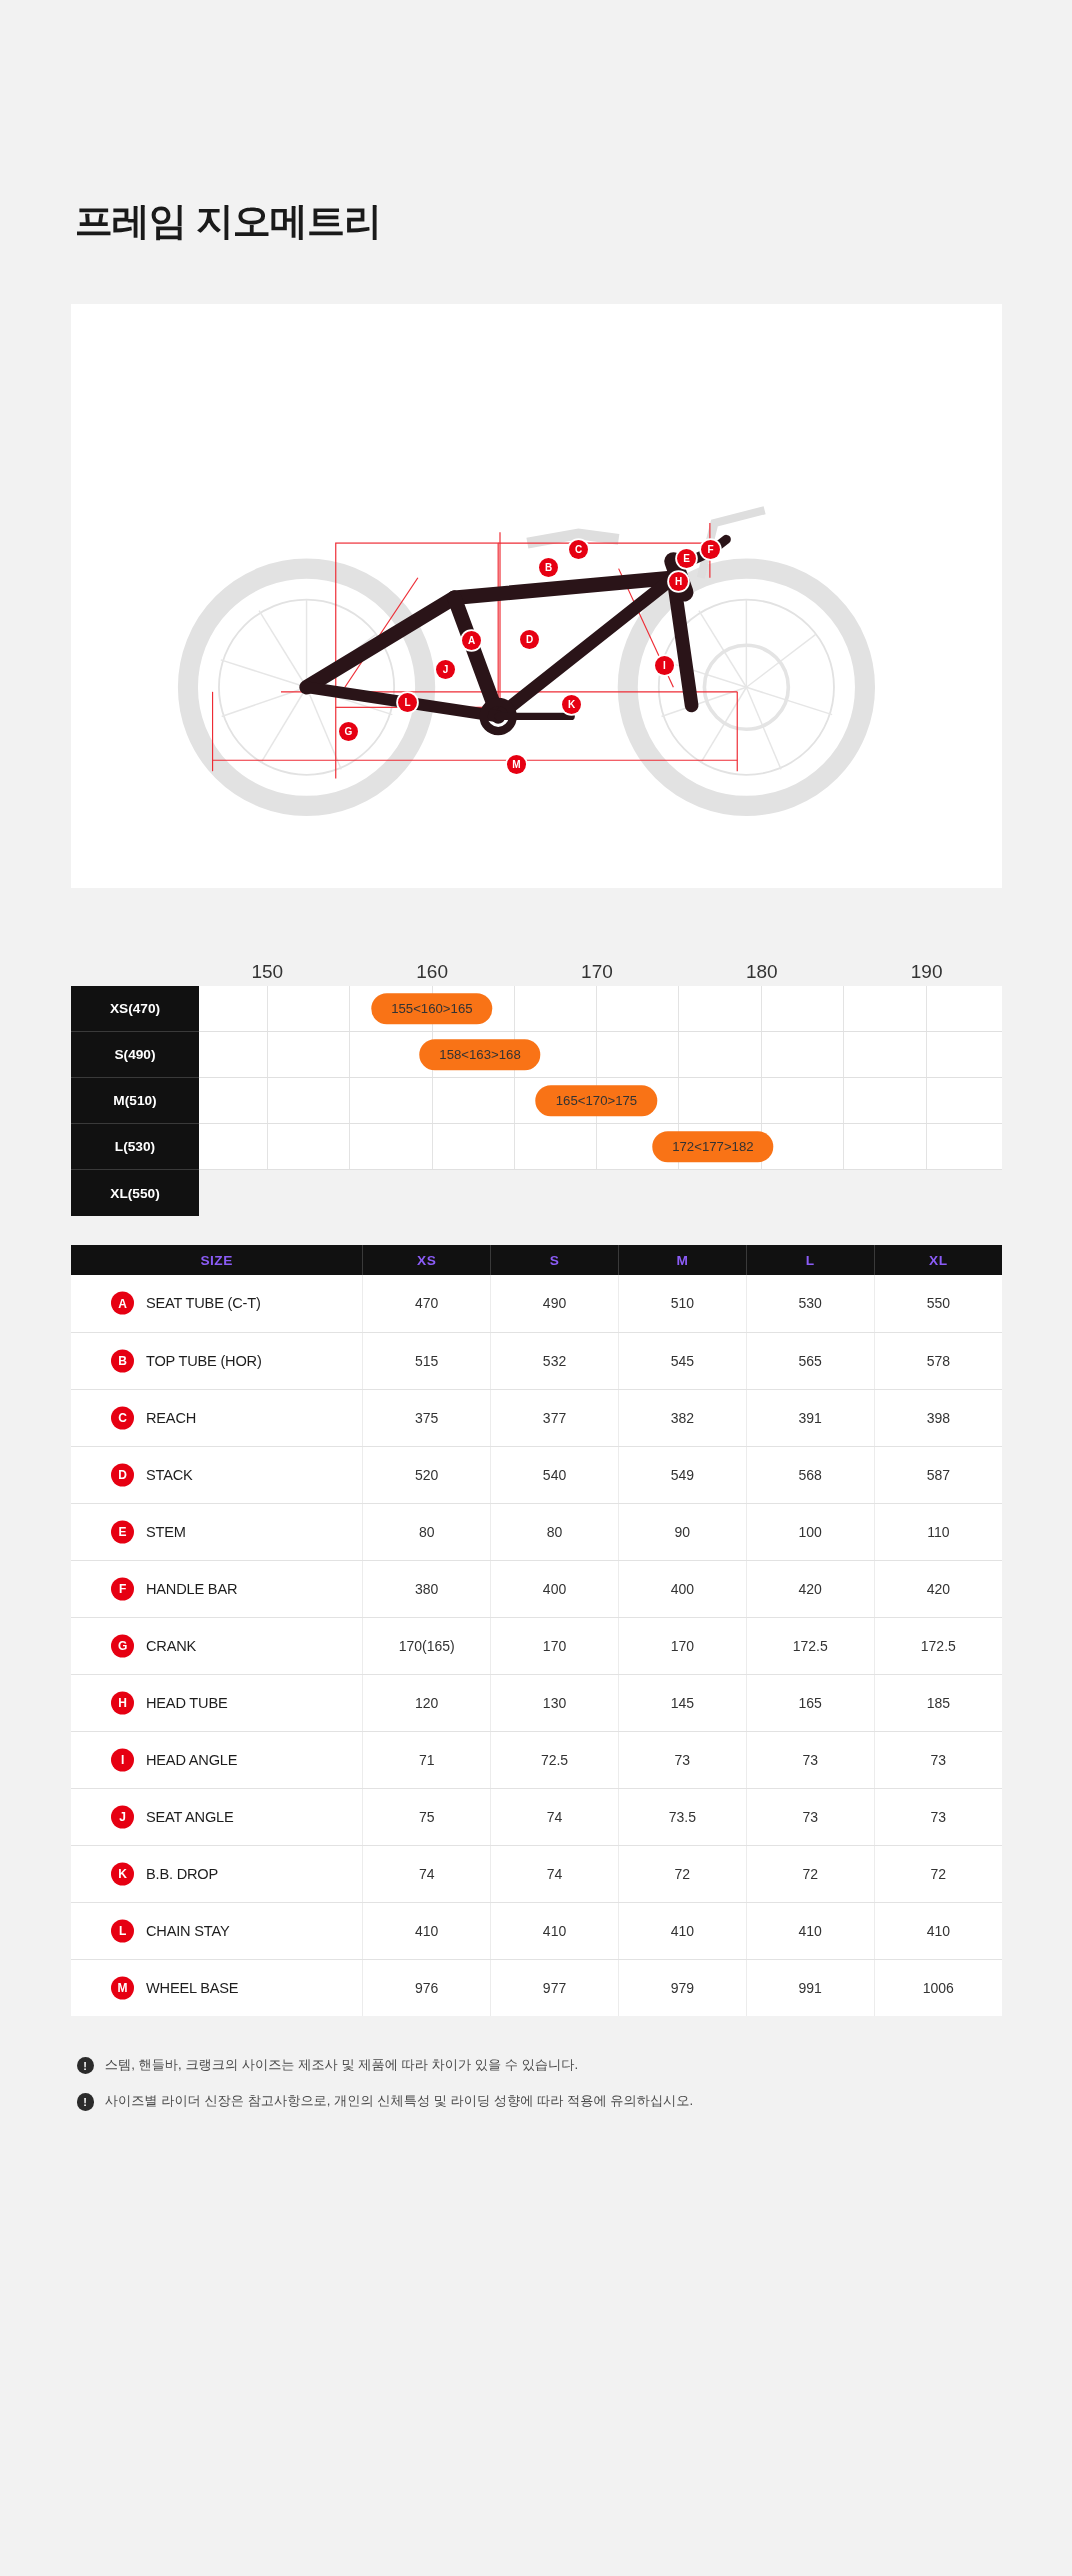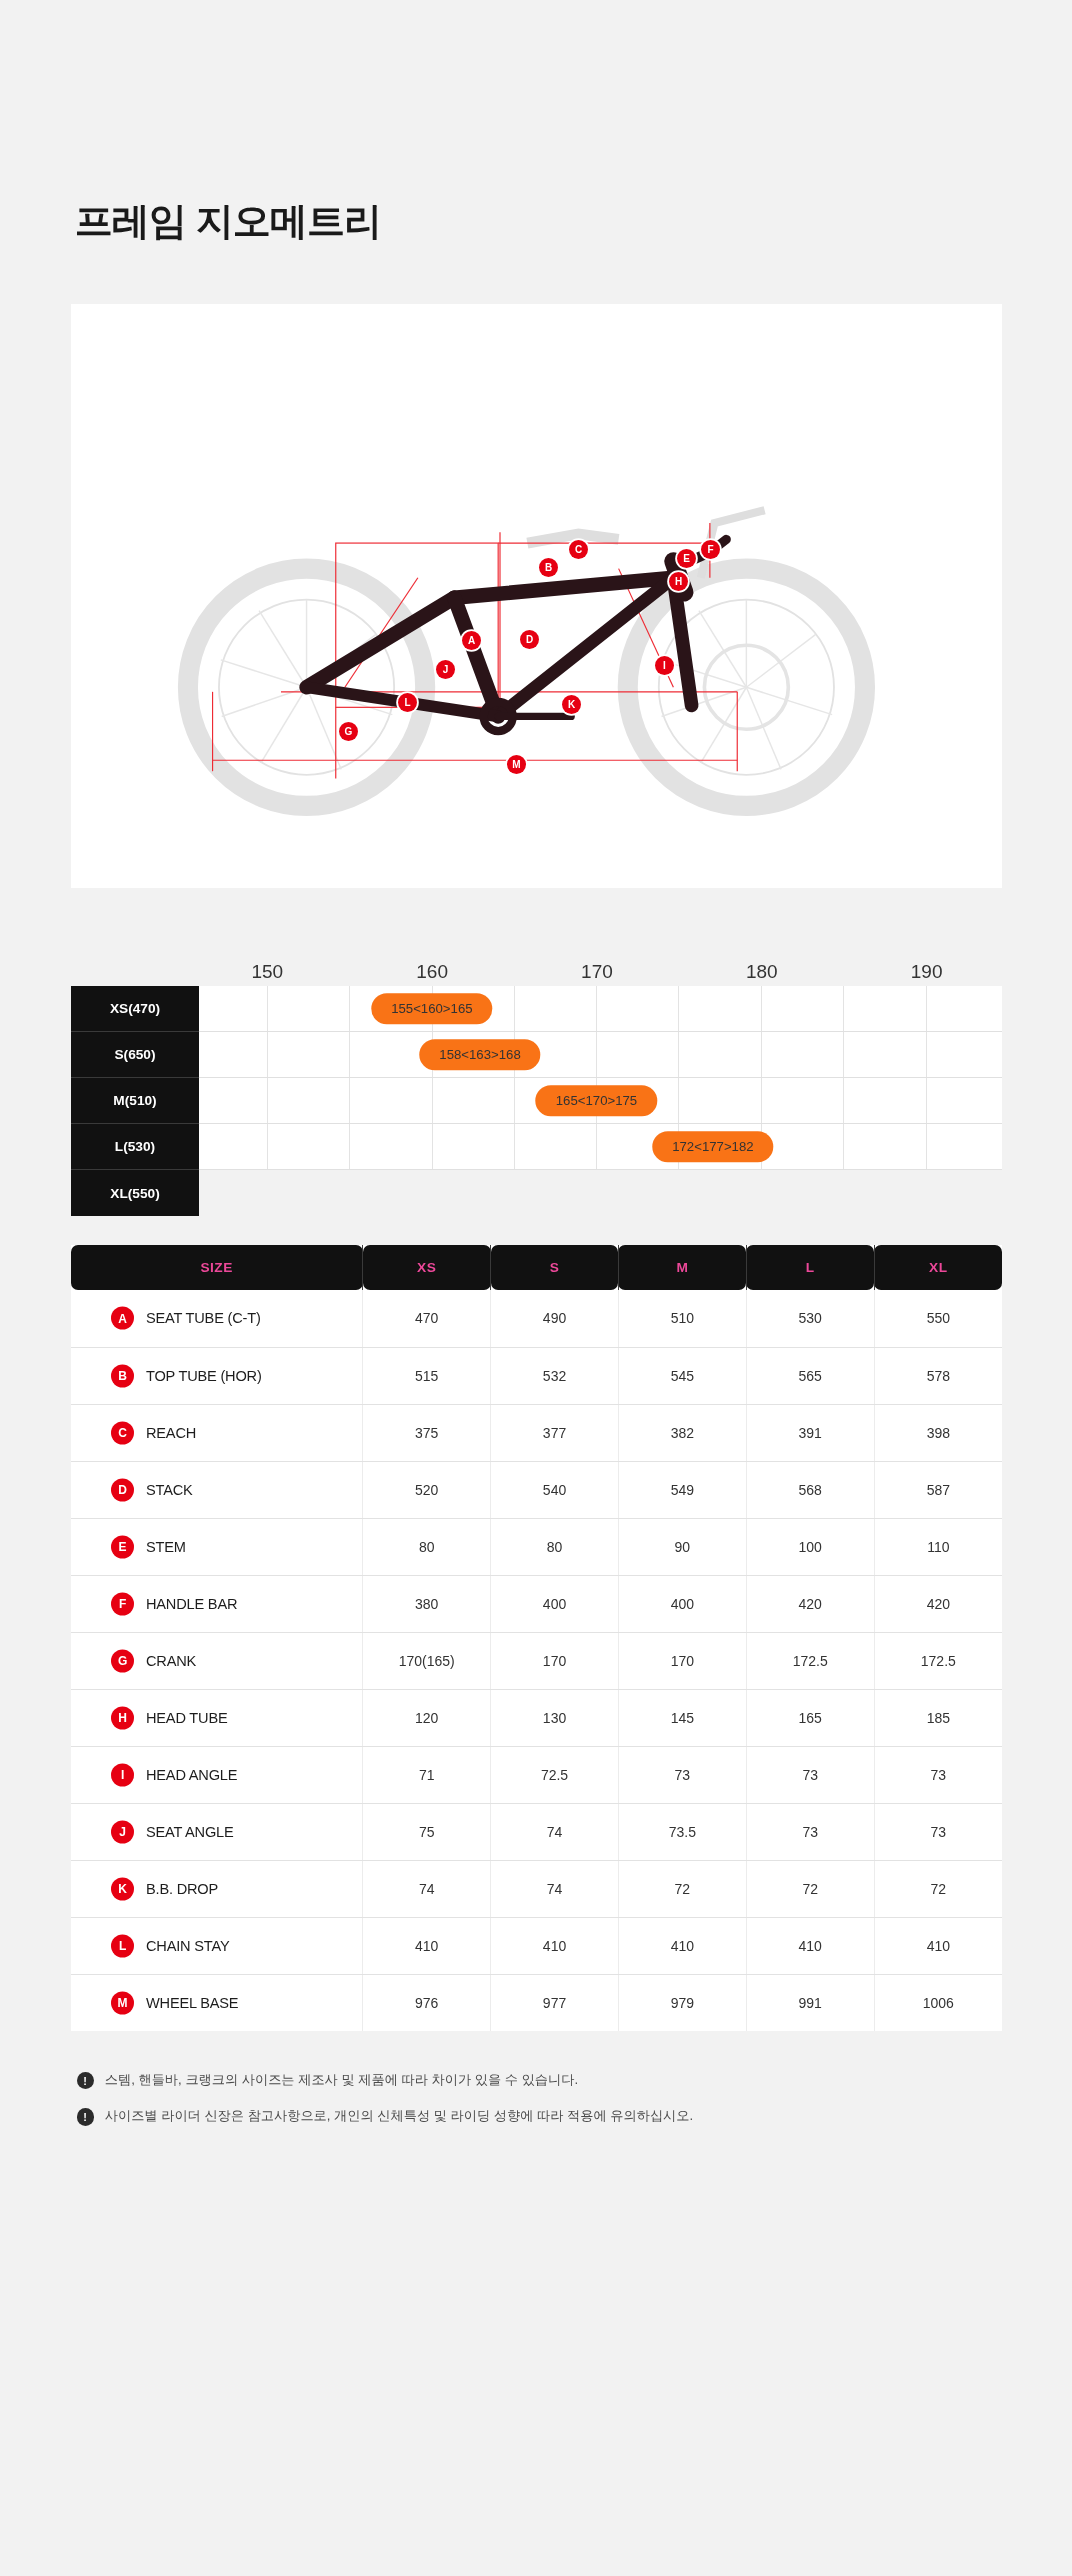--- a/index.html
+++ b/index.html
@@ -142,27 +142,26 @@
 
   
   .spec {
     margin-top: 29px;
     width: 931px;
     border-collapse: collapse;
     background: #ffffff;
   }
   .spec thead th {
     background: #111111;
-    color: #ec4899;
+    color: #8b5cf6;
     font-size: 13.7px;
     font-weight: bold;
     letter-spacing: 0.5px;
-    height: 45px;
+    height: 30px;
     border-left: 0.9px solid #3a3a3a;
-    border-radius: 7px;
   }
   .spec thead th:first-child { border-left: none; }
   .spec tbody td {
     height: 57px;
     font-size: 14px;
     color: #333333;
     text-align: center;
     border-bottom: 0.9px solid #e2e2e2;
     border-left: 0.9px solid #ececec;
   }
@@ -328,21 +327,21 @@
             <div class="gl" style="left:49.5%"></div>
               <div class="gl" style="left:59.7%"></div>
             <div class="gl" style="left:70%"></div>
               <div class="gl" style="left:80.2%"></div>
             <div class="gl" style="left:90.5%"></div>
             <div class="pill" style="left:29%">155&lt;160&gt;165</div>
           </div>
         </div>
 
         <div class="hrow">
-          <div class="lbl">S(650)</div>
+          <div class="lbl">S(490)</div>
           <div class="grid">
             <div class="gl" style="left:8.5%"></div>
               <div class="gl" style="left:18.7%"></div>
             <div class="gl" style="left:29%"></div>
               <div class="gl" style="left:39.2%"></div>
             <div class="gl" style="left:49.5%"></div>
               <div class="gl" style="left:59.7%"></div>
             <div class="gl" style="left:70%"></div>
               <div class="gl" style="left:80.2%"></div>
             <div class="gl" style="left:90.5%"></div>

